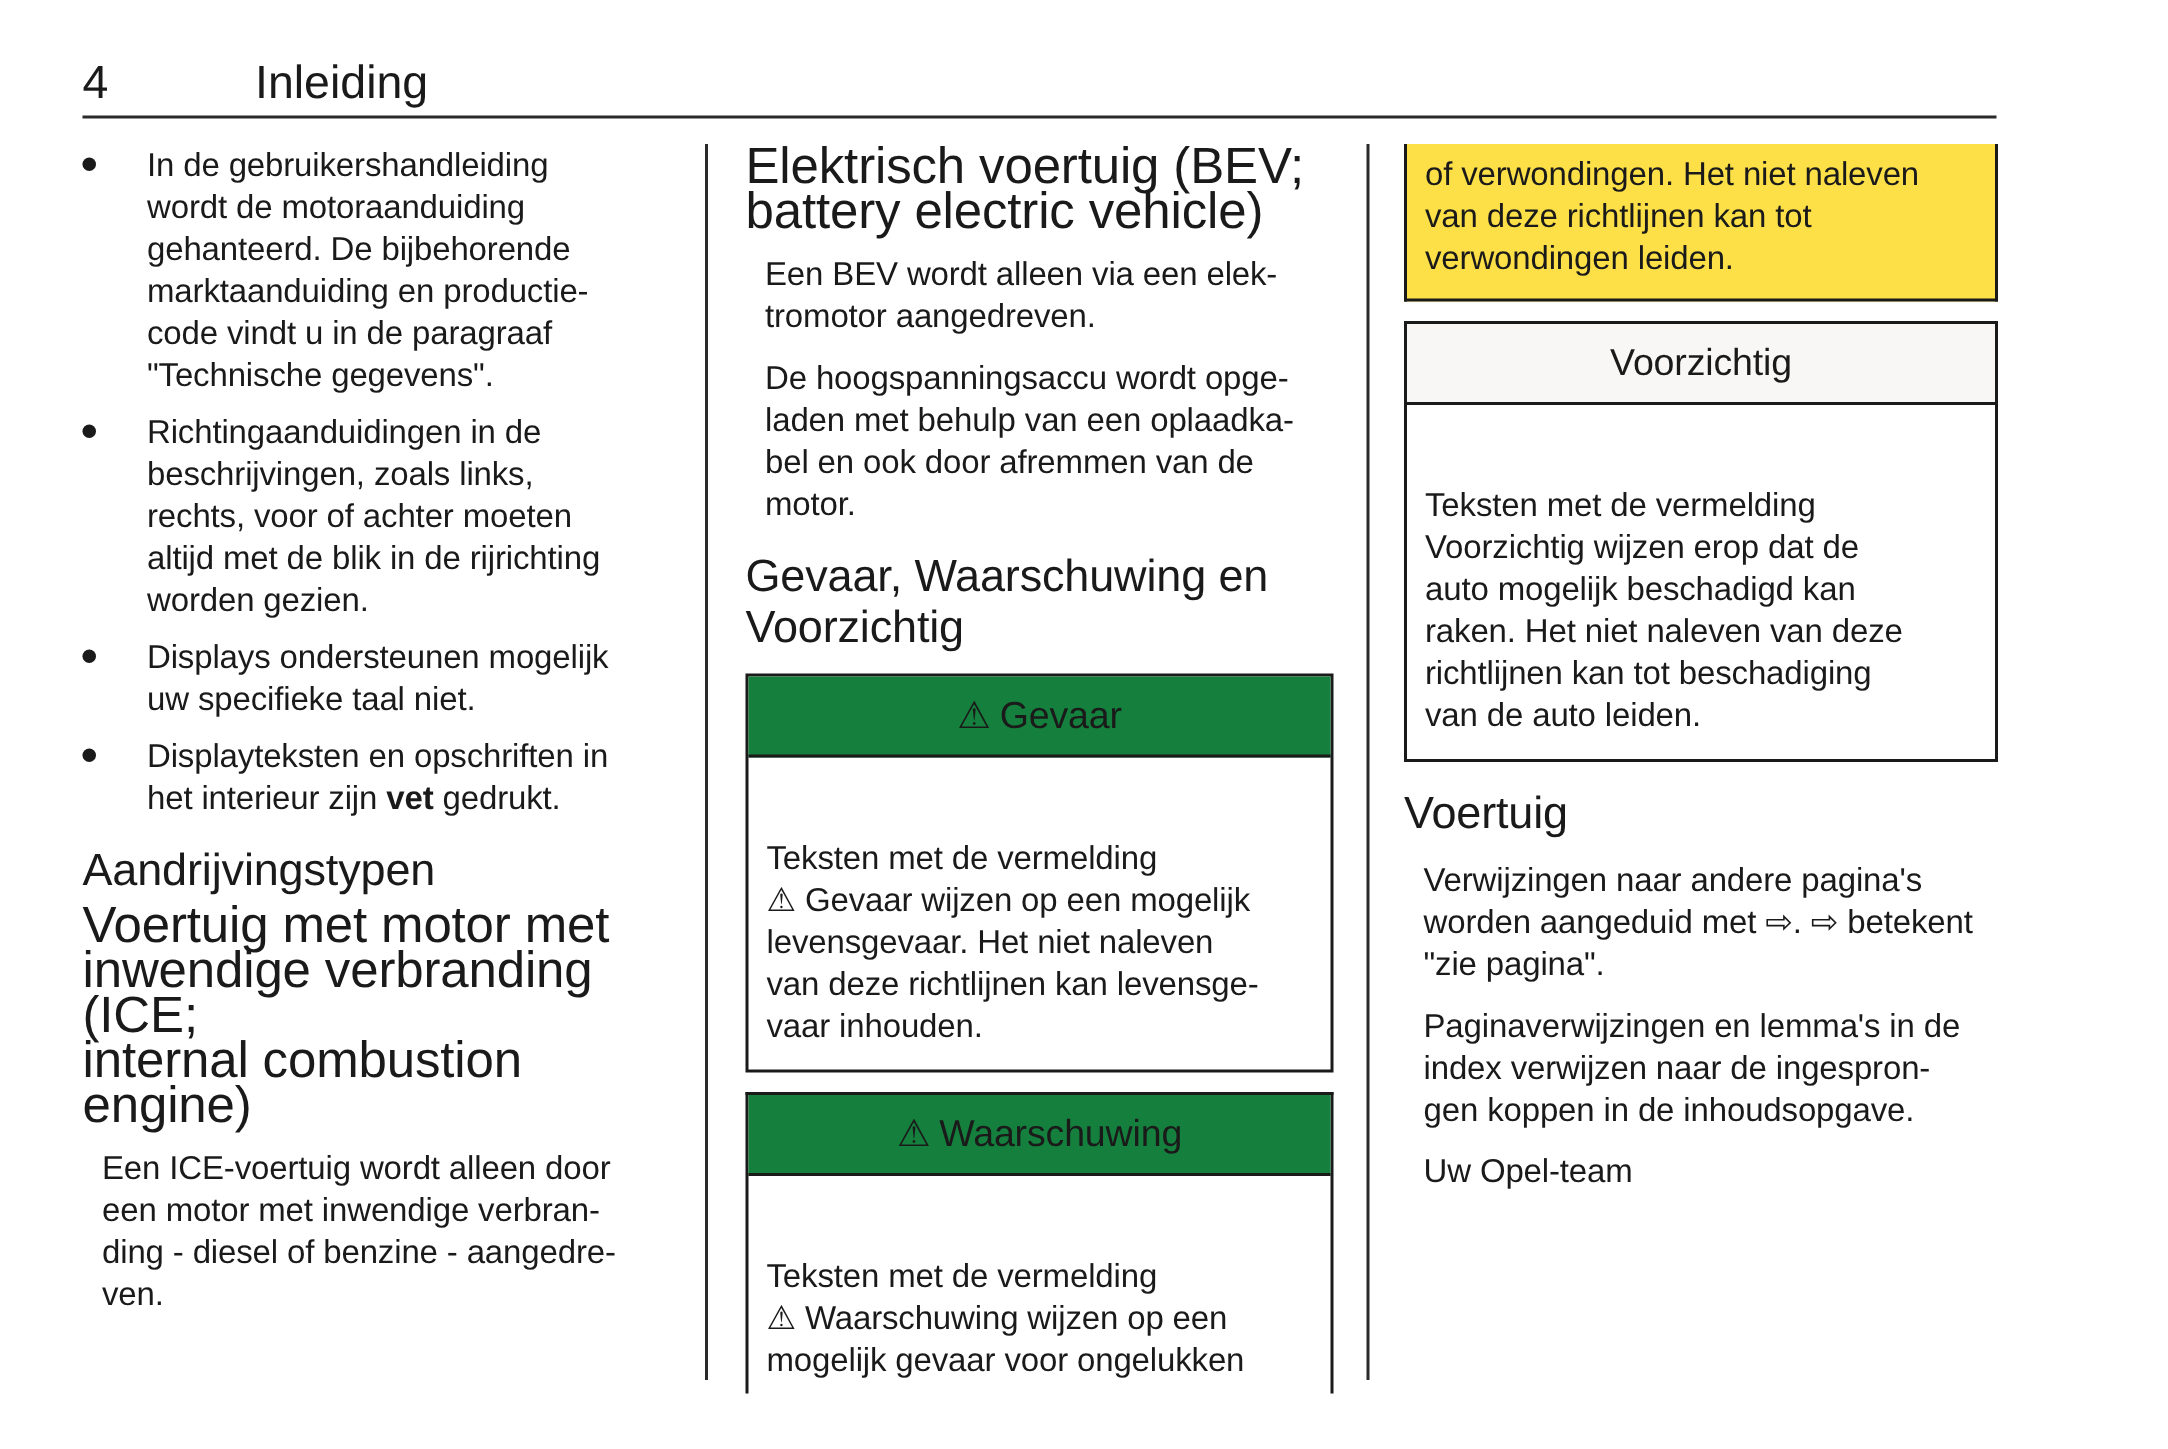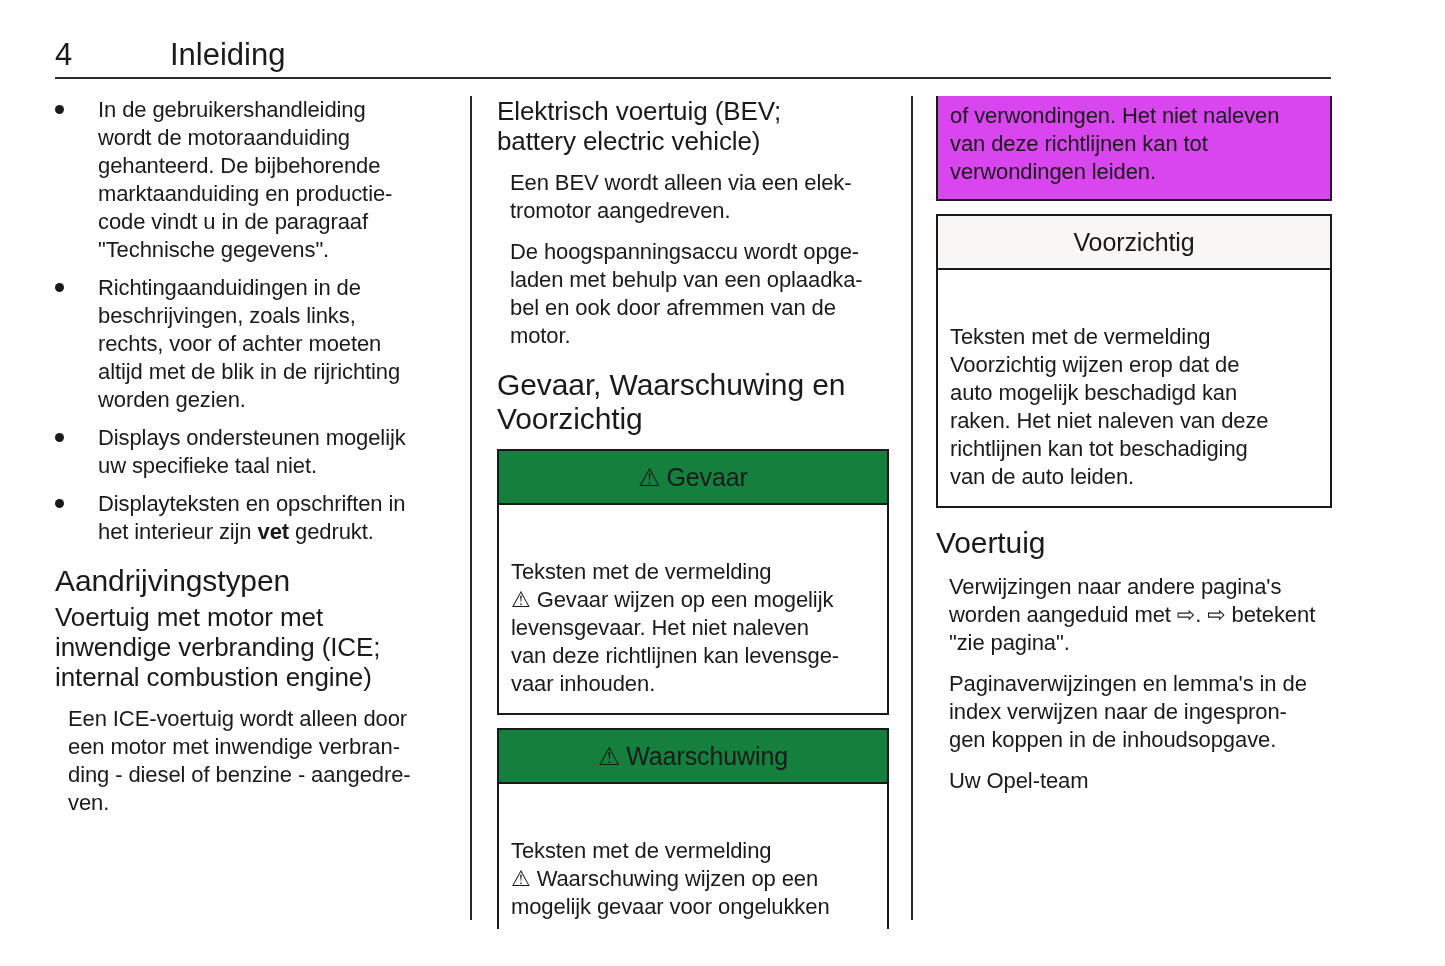--- a/index.html
+++ b/index.html
@@ -13,36 +13,36 @@
   .vsep{position:absolute;top:96px;height:824px;width:2px;background:#2a2a2a;}
   .vsep.s1{left:470px;}
   .vsep.s2{left:911px;}
   .col{position:absolute;top:96px;font-size:22px;line-height:28px;letter-spacing:-0.1px;}
   .col1{left:55px;width:402px;}
   .col2{left:497px;width:392px;}
   .col3{left:936px;width:396px;}
   .prewrap{white-space:pre-line;}
   p{margin:13px;}
   h1{font-size:30px;line-height:34px;font-weight:400;margin:0;}
-  h2{font-size:26px;line-height:30px;font-weight:400;margin:0;}
+  h2{font-size:34px;line-height:30px;font-weight:400;margin:0;}
   .bullet{display:flex;margin-bottom:10px;}
   .dot{flex:none;width:43px;padding-top:9px;}
   .dot i{display:block;width:9px;height:9px;border-radius:50%;background:#1a1a1a;}
   .btext{flex:1;}
   .mt-h1{margin-top:18px;}
   .mt-h2{margin-top:4px;}
   .mt-p{margin-top:13px;}
   .warn-box{border:2px solid #1a1a1a;margin-top:13px;background:#ffffff;}
   .warn-box.cut{border-bottom:none;}
   .warn-head{background:#15803d;text-align:center;font-size:25px;line-height:28px;padding:12px 4px;border-bottom:2px solid #1a1a1a;}
   .warn-head.caution{background:#f8f7f5;}
   .warn-head .ic{margin-right:6px;}
   .warn-body{padding:13px 12px 15px 12px;margin-top:40px;}
   .warn-box.cut .warn-body{padding-bottom:8px;}
-  .cont-box{border:2px solid #1a1a1a;border-top:none;padding:6px 12px 13px 12px;background:#d946ef;}
+  .cont-box{border:2px solid #1a1a1a;border-top:none;padding:6px 12px 13px 12px;background:#fde047;}
 </style>
 </head>
 <body>
 
 <div class="page">
 
   <div class="pagenum">4</div>
   <div class="pagetitle">Inleiding</div>
   <div class="header-rule"></div>
 

